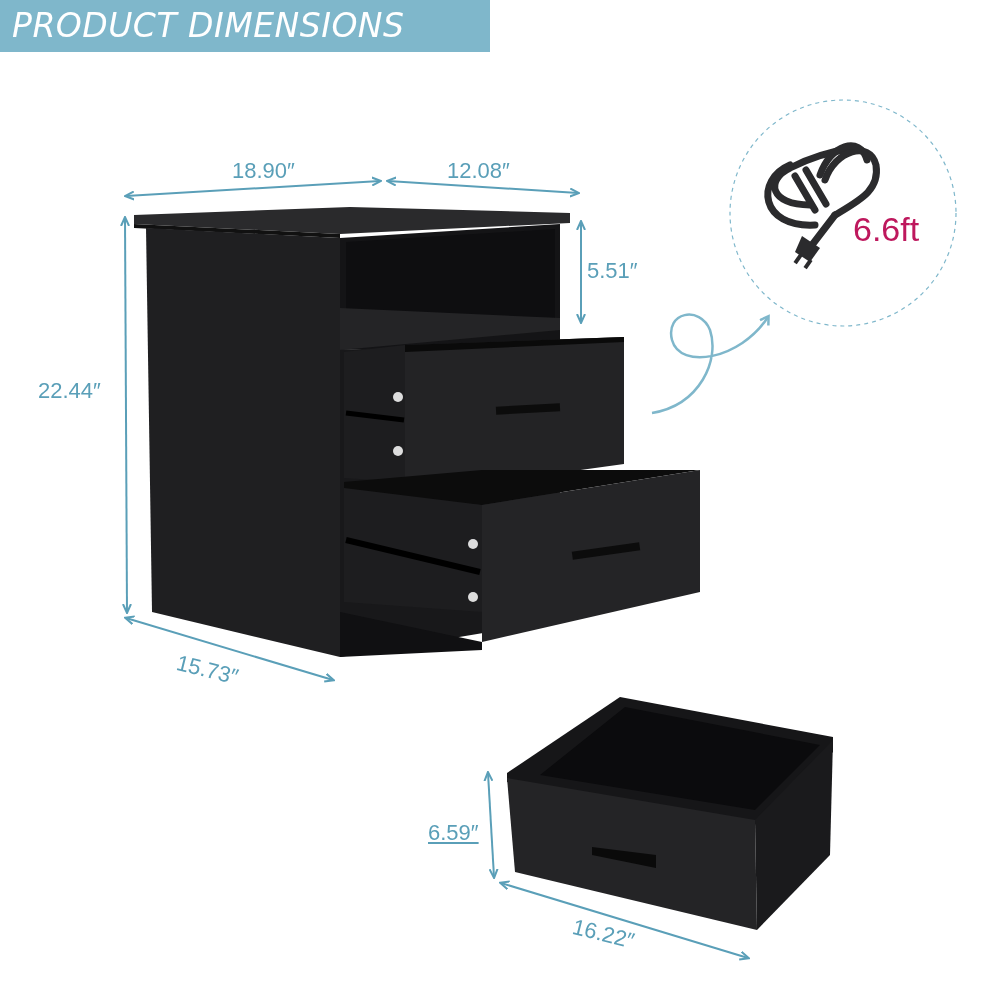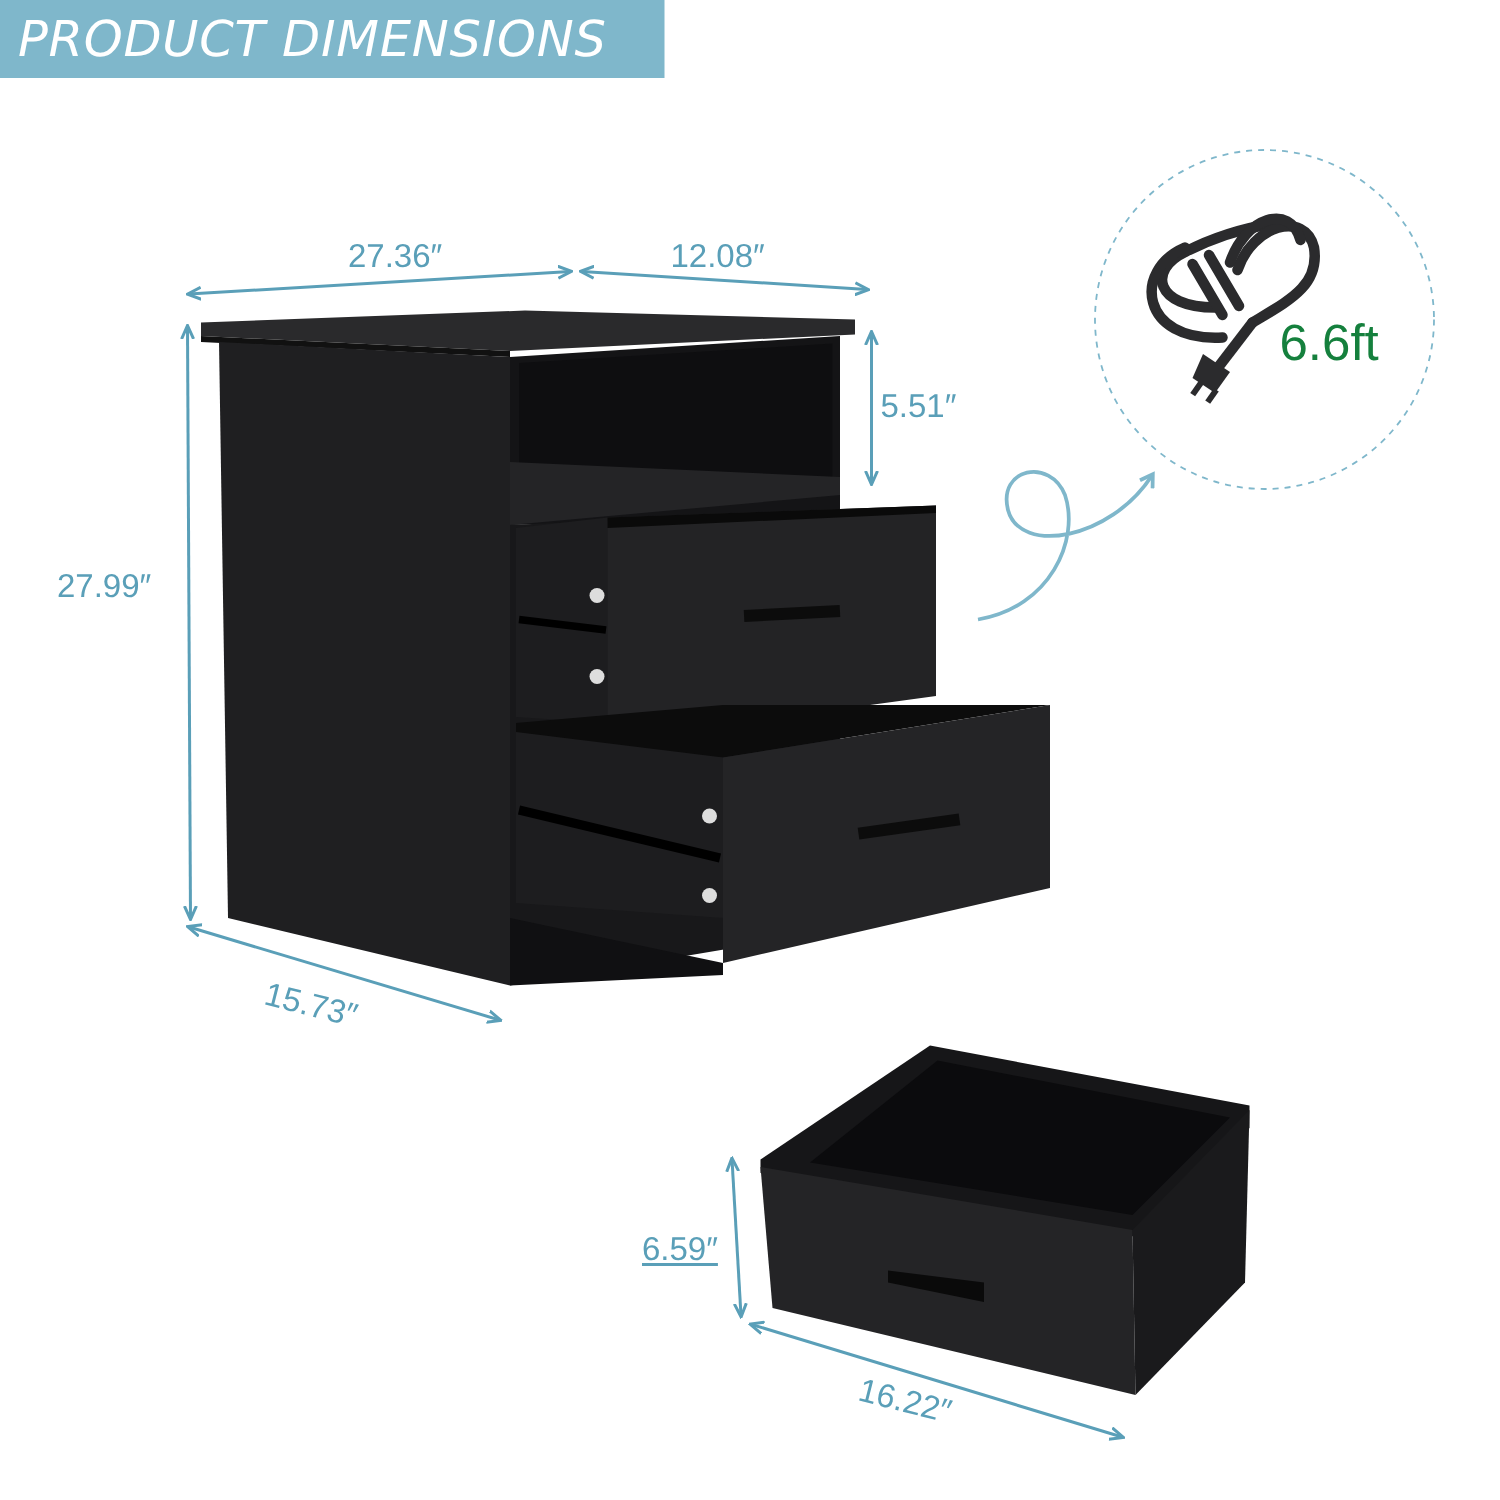--- a/index.html
+++ b/index.html
@@ -1,20 +1,20 @@
 <!DOCTYPE html>
 <html><head>
 <meta charset="utf-8">
 <style>
   html, body { margin: 0; padding: 0; background: #ffffff; }
   body { width: 1000px; height: 1000px; position: relative; overflow: hidden; font-family: "Liberation Sans", sans-serif; }
-  .banner { position: absolute; left: 0; top: 0; width: 443px; height: 52px; background: #7fb7cb; }
+  .banner { position: absolute; left: 0; top: 0; width: 443px; height: 52px; background: #7fb7cb; padding-left: 47px; }
   .banner-text { position: absolute; left: 12px; top: 6px; font-family: "DejaVu Sans", sans-serif; font-style: italic; font-size: 33px; color: #ffffff; letter-spacing: 0.5px; white-space: nowrap; }
   .dim { position: absolute; color: #5a9fb8; font-size: 22px; white-space: nowrap; }
-  .cord-label { position: absolute; left: 853px; top: 210px; font-size: 34px; color: #15803d; }
+  .cord-label { position: absolute; left: 853px; top: 210px; font-size: 34px; color: #be185d; }
   svg.art { position: absolute; left: 0; top: 0; }
 </style>
 </head>
 <body>
 
 <div class="banner">
   <div class="banner-text">PRODUCT DIMENSIONS</div>
 </div>
 
 <svg class="art" width="1000" height="1000" viewBox="0 0 1000 1000">
@@ -83,20 +83,20 @@
     <line x1="806" y1="170" x2="826" y2="204"></line>
     <line x1="835" y1="215" x2="812" y2="245"></line>
   </g>
   <g fill="#2b2b2d">
     <polygon points="802,236 820,248 810,262 795,252"></polygon>
     <rect x="796" y="254" width="4" height="10" transform="rotate(35 798 259)"></rect>
     <rect x="806" y="259" width="4" height="10" transform="rotate(35 808 264)"></rect>
   </g>
 </svg>
 
-<div class="dim" style="left:232px;top:158px;">27.36″</div>
+<div class="dim" style="left:232px;top:158px;">18.90″</div>
 <div class="dim" style="left:447px;top:158px;">12.08″</div>
-<div class="dim" style="left:38px;top:378px;">27.99″</div>
+<div class="dim" style="left:38px;top:378px;">22.44″</div>
 <div class="dim" style="left:587px;top:258px;">5.51″</div>
 <div class="dim" style="left:180px;top:650px;transform:rotate(14deg);transform-origin:left top;">15.73″</div>
 <div class="dim" style="left:428px;top:820px;text-decoration:underline;">6.59″</div>
 <div class="dim" style="left:576px;top:914px;transform:rotate(14deg);transform-origin:left top;">16.22″</div>
 <div class="cord-label">6.6ft</div>
 
 </body></html>

